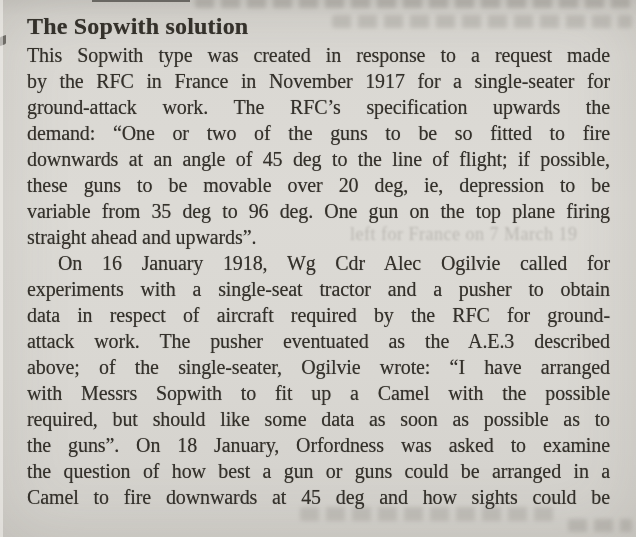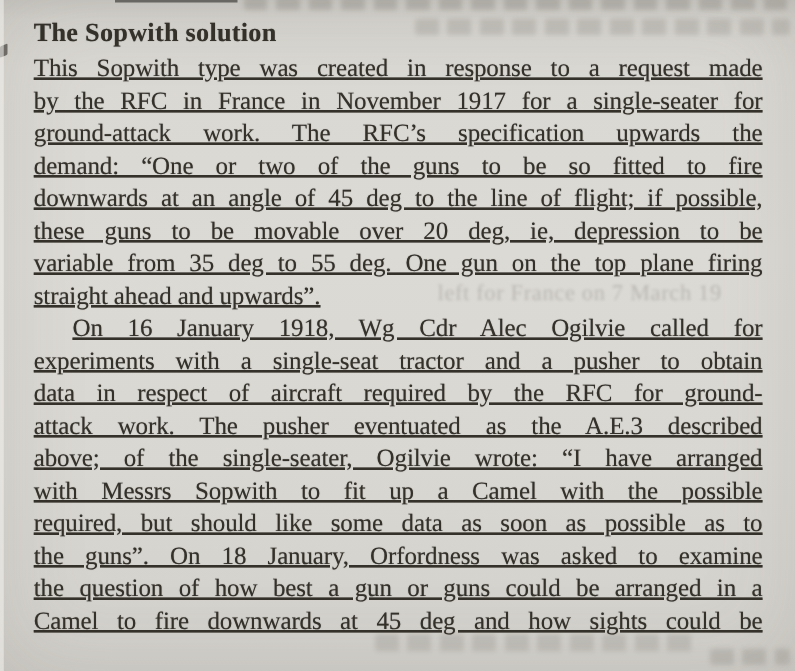--- a/index.html
+++ b/index.html
@@ -23,34 +23,33 @@
   .text-column {
     position: absolute;
     left: 27px;
     right: 26px;
     top: 12px;
     color: #34312b;
     text-shadow: 0 0 0.8px rgba(52,49,43,0.55);
   }
   .heading {
     font-weight: bold;
-    font-size: 21px;
+    font-size: 24px;
     line-height: 28px;
     height: 30px;
     letter-spacing: 0.2px;
     text-align: left;
   }
   .line {
     font-size: 20px;
     line-height: 26px;
     height: 26px;
     text-align: justify;
     text-align-last: justify;
     letter-spacing: -0.1px;
-    text-decoration: underline;
   }
   .line.last {
     text-align-last: left;
   }
   .line.indent {
     padding-left: 31px;
   }
   
   .smudge {
     position: absolute;
@@ -122,21 +121,21 @@
 
     <div class="heading">The Sopwith solution</div>
 
     <div>
       <div class="line">This Sopwith type was created in response to a request made</div>
       <div class="line">by the RFC in France in November 1917 for a single-seater for</div>
       <div class="line">ground-attack work. The RFC’s specification upwards the</div>
       <div class="line">demand: “One or two of the guns to be so fitted to fire</div>
       <div class="line">downwards at an angle of 45 deg to the line of flight; if possible,</div>
       <div class="line">these guns to be movable over 20 deg, ie, depression to be</div>
-      <div class="line">variable from 35 deg to 55 deg. One gun on the top plane firing</div>
+      <div class="line">variable from 35 deg to 96 deg. One gun on the top plane firing</div>
       <div class="line last">straight ahead and upwards”.</div>
     </div>
 
     <div>
       <div class="line indent">On 16 January 1918, Wg Cdr Alec Ogilvie called for</div>
       <div class="line">experiments with a single-seat tractor and a pusher to obtain</div>
       <div class="line">data in respect of aircraft required by the RFC for ground-</div>
       <div class="line">attack work. The pusher eventuated as the A.E.3 described</div>
       <div class="line">above; of the single-seater, Ogilvie wrote: “I have arranged</div>
       <div class="line">with Messrs Sopwith to fit up a Camel with the possible</div>

